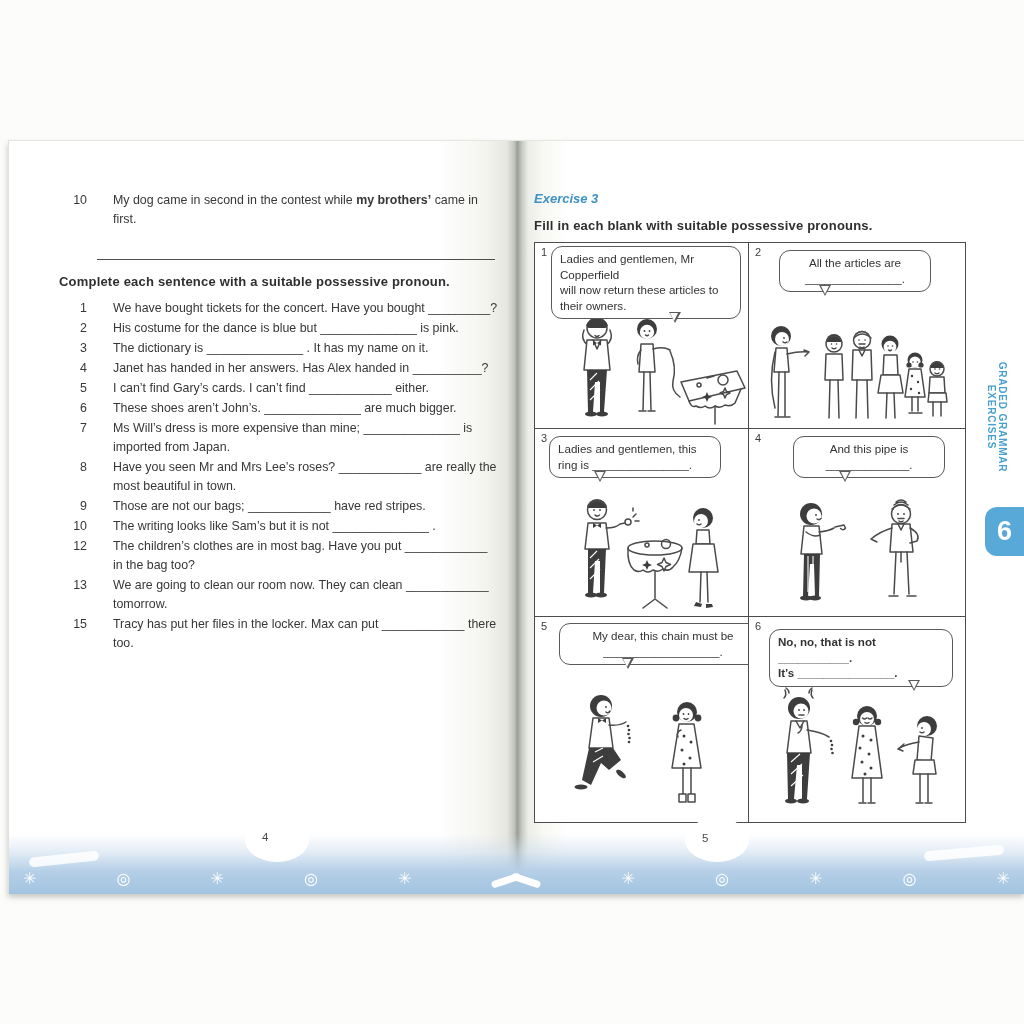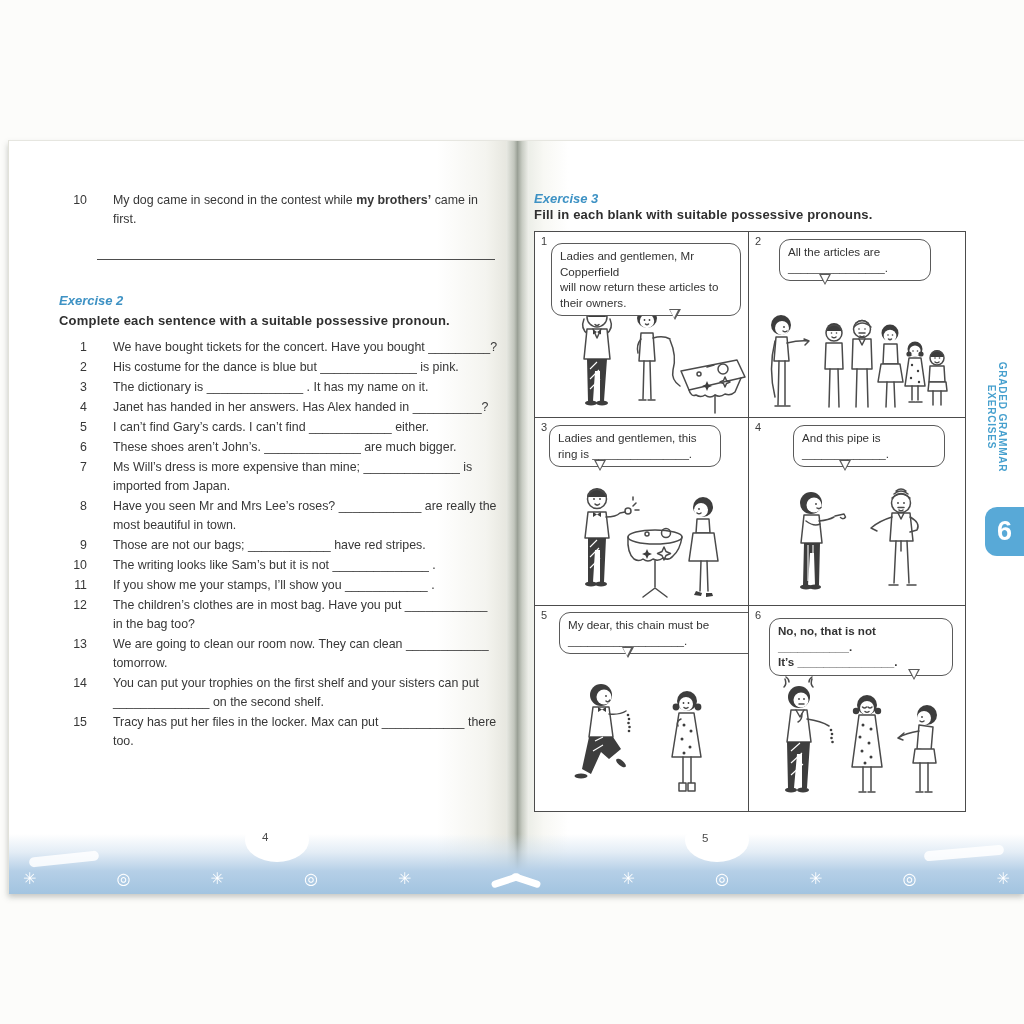--- a/index.html
+++ b/index.html
@@ -21,39 +21,39 @@
   .spine { position:absolute; top:0; bottom:0; left:497px; width:23px;
            background:linear-gradient(to right,#e9eae4 0%, #c2c6bd 35%, #9aa096 50%, #c8ccc3 70%, #f0f1ec 100%); }
 
   
   .lp-content { position:absolute; left:50px; right:8px; top:50px; font-size:12.4px; line-height:19px; color:#373737; }
   .li { display:flex; margin-bottom:1px; }
   .li .n { width:28px; text-align:right; flex-shrink:0; }
   .li .t { margin-left:26px; flex:1; }
   .answer-line { margin:30px 0 0 38px; width:398px; border-bottom:1.4px solid #4d4d4d; }
   .ex-title { font-size:13px; font-weight:bold; font-style:italic; color:#3e92c4; margin-top:31px; }
-  .instruction { font-size:13px; font-weight:bold; color:#2f2f2f; margin-top:1px; margin-bottom:8px; letter-spacing:.2px; }
+  .instruction { font-size:13px; font-weight:bold; color:#2f2f2f; margin-top:12px; margin-bottom:8px; letter-spacing:.2px; }
 
   
   .rp-content { position:absolute; left:5px; top:50px; width:432px; }
   .comic-grid { margin-top:9px; border:1.4px solid #4c4c4c; background:#fff;
                 display:grid; grid-template-columns:214px 1fr; grid-template-rows:186px 188px 205px; }
   .panel { position:relative; border-right:1.2px solid #4c4c4c; border-bottom:1.2px solid #4c4c4c; overflow:hidden; }
   .panel:nth-child(2n) { border-right:none; }
   .panel:nth-child(5), .panel:nth-child(6) { border-bottom:none; }
   .panel-num { position:absolute; top:3px; left:6px; font-size:11px; color:#3c3c3c; z-index:3; }
 
   .bubble { position:absolute; z-index:2; background:#fff; border:1.4px solid #5a5a5a; border-radius:11px;
             padding:4px 8px 5px; font-size:11.6px; line-height:15.5px; color:#333; }
   .bubble .bl { display:block; }
   .bubble::before { content:""; position:absolute; bottom:-11px; left:var(--tx,30%);
             border:6px solid transparent; border-top:11px solid #5a5a5a; }
   .bubble::after  { content:""; position:absolute; bottom:-7px; left:calc(var(--tx,30%) + 1.6px);
             border:4.4px solid transparent; border-top:8px solid #ffffff; }
-  .center { text-align:left; }
+  .center { text-align:center; }
 
   .illus { position:absolute; left:0; right:0; bottom:2px; z-index:1; }
   .s { stroke:#4a4a4a; fill:none; stroke-width:1.5; stroke-linecap:round; stroke-linejoin:round; }
   .sw { stroke:#4a4a4a; fill:#ffffff; stroke-width:1.5; stroke-linejoin:round; }
   .f { fill:#3d3d3d; stroke:none; }
   .hatch { stroke:#ffffff; stroke-width:1.1; fill:none; }
 
   
   .side-label { position:absolute; left:919px; top:409px; width:162px; height:16px;
                 transform:rotate(90deg); transform-origin:center;
@@ -88,21 +88,20 @@
     <div class="page page-left">
       <div class="lp-content">
 
         <div class="li">
           <span class="n">10</span>
           <span class="t"><span>My dog came in second in the contest while </span><b>my brothers’</b><span> came in first.</span></span>
         </div>
 
         <div class="answer-line"></div>
 
-        <div class="ex-title">Exercise 2</div>
         <div class="instruction">Complete each sentence with a suitable possessive pronoun.</div>
 
         <div>
           <div class="li">
               <span class="n">1</span>
               <span class="t">We have bought tickets for the concert. Have you bought _________?</span>
             </div>
           <div class="li">
               <span class="n">2</span>
               <span class="t">His costume for the dance is blue but ______________ is pink.</span>
@@ -133,55 +132,47 @@
             </div>
           <div class="li">
               <span class="n">9</span>
               <span class="t">Those are not our bags; ____________ have red stripes.</span>
             </div>
           <div class="li">
               <span class="n">10</span>
               <span class="t">The writing looks like Sam’s but it is not ______________ .</span>
             </div>
           <div class="li">
-              <span class="n">11</span>
-              <span class="t">If you show me your stamps, I’ll show you ____________ .</span>
-            </div>
-          <div class="li">
               <span class="n">12</span>
               <span class="t">The children’s clothes are in most bag. Have you put ____________ in the bag too?</span>
             </div>
           <div class="li">
               <span class="n">13</span>
               <span class="t">We are going to clean our room now. They can clean ____________ tomorrow.</span>
-            </div>
-          <div class="li">
-              <span class="n">14</span>
-              <span class="t">You can put your trophies on the first shelf and your sisters can put ______________ on the second shelf.</span>
             </div>
           <div class="li">
               <span class="n">15</span>
               <span class="t">Tracy has put her files in the locker. Max can put ____________ there too.</span>
             </div>
         </div>
       </div>
     </div>
 
     <div class="spine"></div>
 
     <div class="page page-right">
       <div class="rp-content">
         <div class="ex-title" style="margin-top:0;">Exercise 3</div>
         <div class="instruction" style="margin-bottom:0;">Fill in each blank with suitable possessive pronouns.</div>
 
         <div class="comic-grid">
 
           <div class="panel">
             <span class="panel-num">1</span>
-            <div class="bubble" style="left:16px; top:11px; width:190px; --tx:62%;">
+            <div class="bubble" style="left:16px; top:3px; width:190px; --tx:62%;">
               <span class="bl">Ladies and gentlemen, Mr Copperfield</span>
               <span class="bl">will now return these articles to</span>
               <span class="bl">their owners.</span>
             </div>
             <svg class="illus" height="118" viewBox="0 0 212 118">
               <g>
                 <path class="f" d="M52,19 a10,10 0 0 1 20,0 z"></path>
                 <circle class="s" cx="62" cy="20" r="10" fill="#fff"></circle>
                 <path class="f" d="M51,18 a11,7 0 0 1 22,0 z"></path>
                 <rect class="f" x="52" y="15" width="20" height="5" rx="2"></rect>

